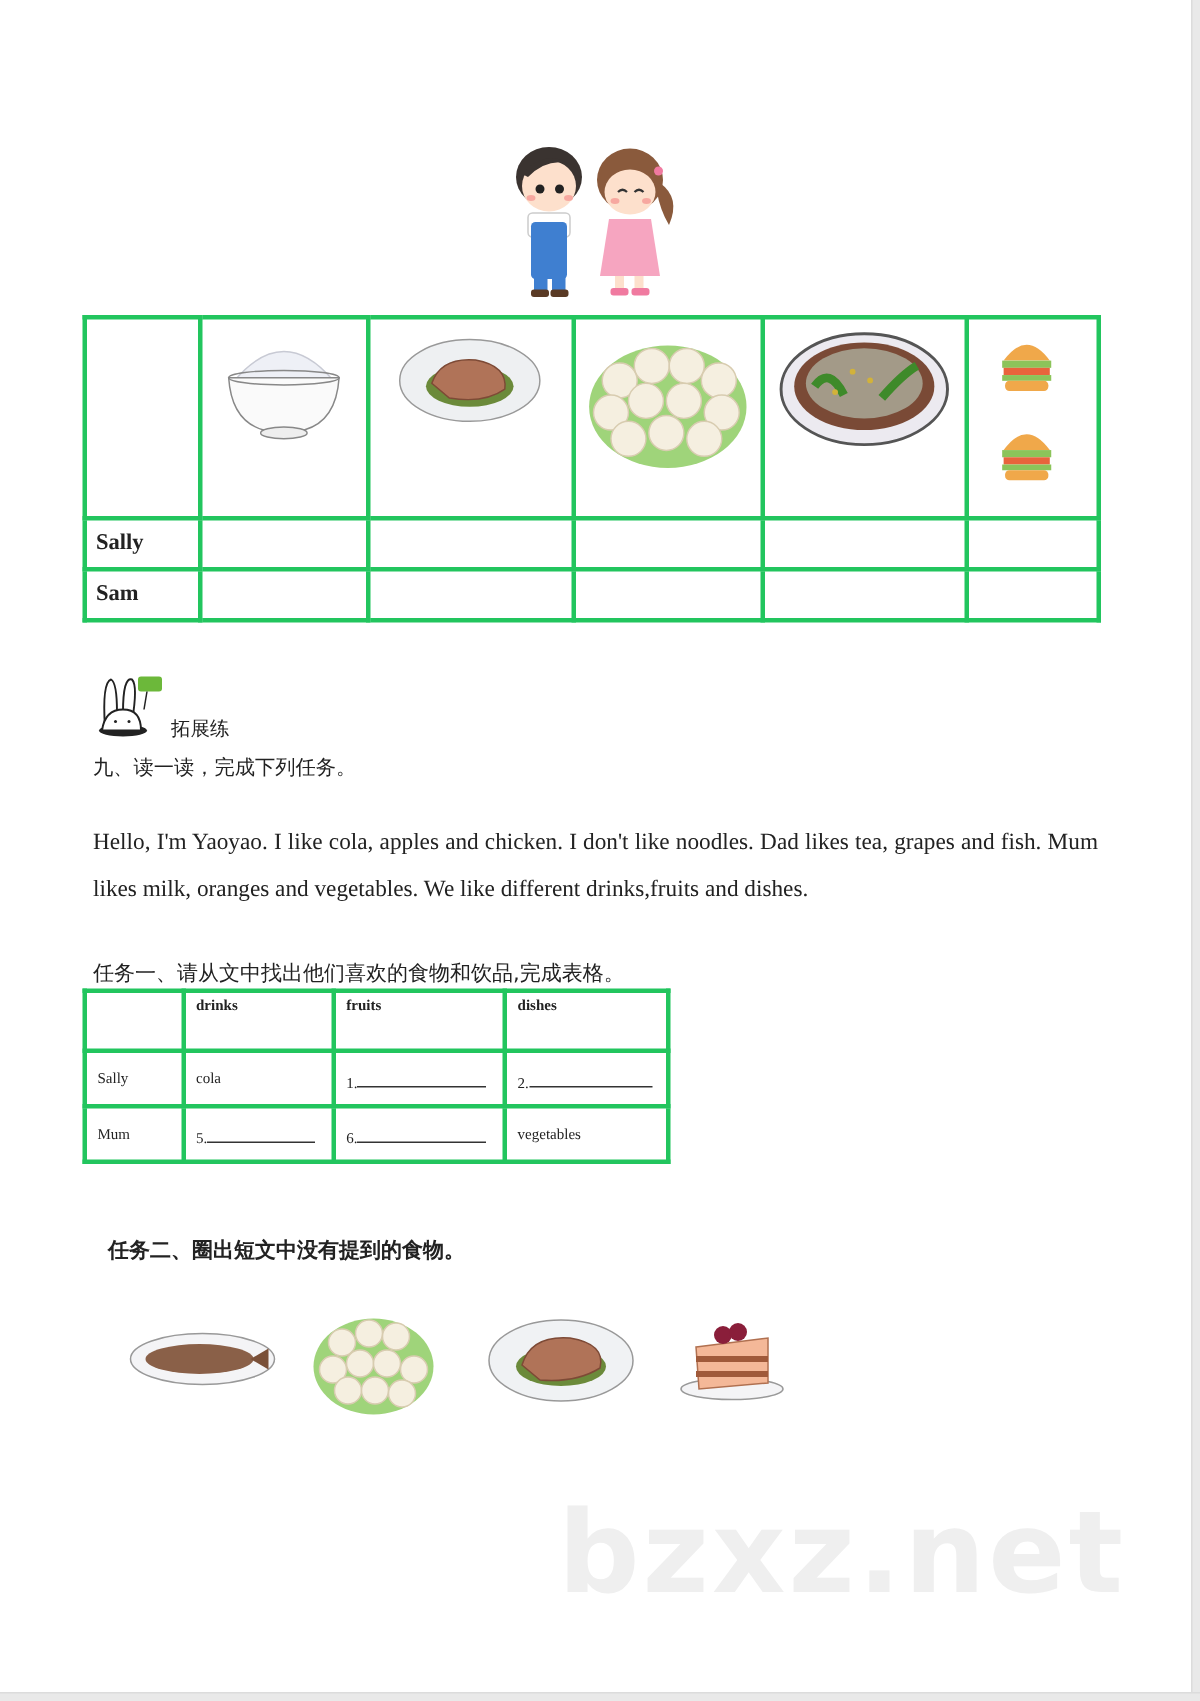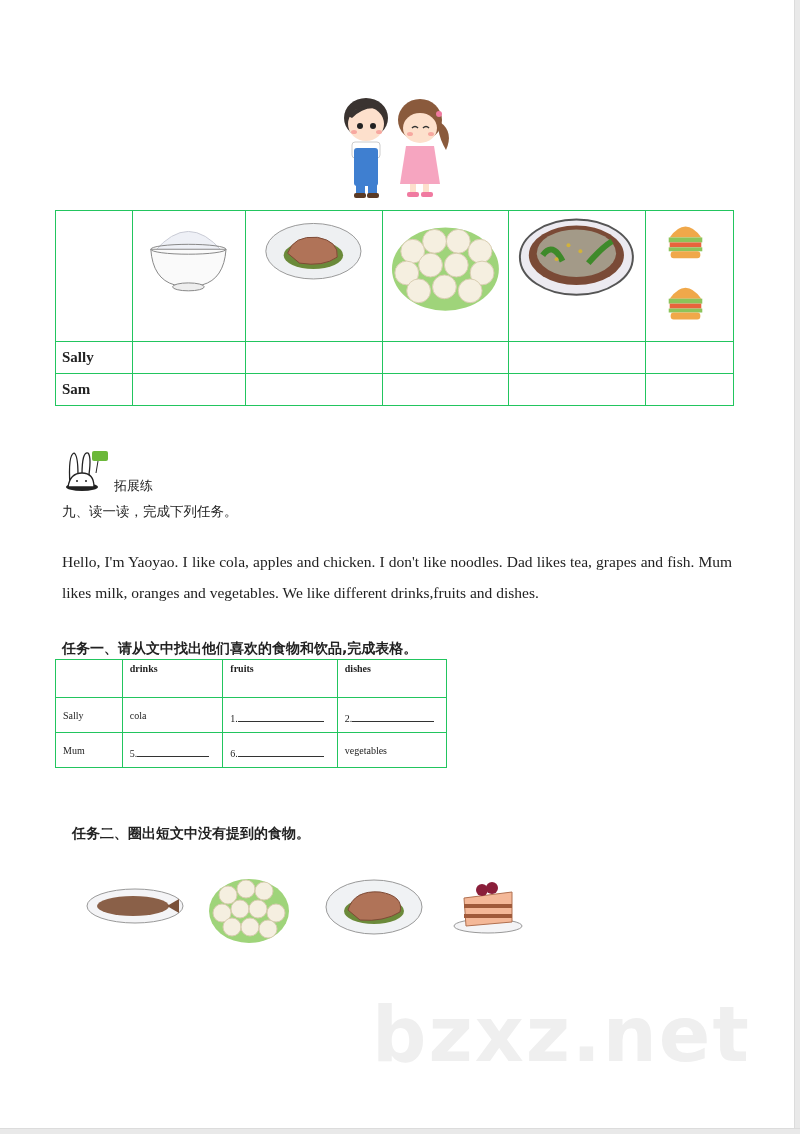--- a/index.html
+++ b/index.html
@@ -6,36 +6,36 @@
   body {
     width: 800px; height: 1134px; background: #ffffff; position: relative; overflow: hidden;
     font-family: "Liberation Serif", serif; color: #222;
   }
   .page-edge-right { position: absolute; top: 0; right: 0; width: 5px; height: 1134px; background: #e9e9e9; border-left: 1px solid #dcdcdc; }
   .page-edge-bottom { position: absolute; left: 0; bottom: 0; width: 800px; height: 5px; background: #e9e9e9; border-top: 1px solid #dcdcdc; }
 
   .kids { position: absolute; left: 330px; top: 88px; width: 130px; height: 116px; }
 
   table { border-collapse: collapse; position: absolute; }
-  td, th { border: 1px solid #22c55e; padding: 0; }
+  td, th { border: 3px solid #22c55e; padding: 0; }
 
   .food-table { left: 55px; top: 210px; width: 679px; }
   .food-table .img-row td { height: 126px; vertical-align: top; }
   .food-table .name-row td { height: 31px; }
   .food-table .name-cell { font-weight: bold; font-size: 15px; padding-left: 6px; text-align: left; }
 
   .cell-img { position: relative; width: 100%; height: 126px; }
 
   .ext-head { position: absolute; left: 62px; top: 445px; height: 50px; }
   .ext-label { position: absolute; left: 114px; top: 477px; font-family: "DejaVu Sans", sans-serif; font-size: 13px; }
   .q9 { position: absolute; left: 62px; top: 503px; font-family: "DejaVu Sans", sans-serif; font-size: 13.5px; font-weight: normal; color: #222; }
 
   .passage { position: absolute; left: 62px; top: 546px; width: 670px; font-size: 15.5px; line-height: 31px; text-align: justify; color: #222; }
 
-  .task1 { position: absolute; left: 62px; top: 640px; font-family: "DejaVu Sans", sans-serif; font-size: 14px; font-weight: bold; }
+  .task1 { position: absolute; left: 62px; top: 640px; font-family: "DejaVu Sans", sans-serif; font-size: 14px; font-weight: normal; }
   .ans-table { left: 55px; top: 659px; width: 392px; font-size: 10px; }
   .ans-table td { height: 34px; padding-left: 7px; vertical-align: middle; text-align: left; }
   .ans-table .hdr td { font-weight: bold; vertical-align: top; padding-top: 3px; }
   .blank { display: inline-block; border-bottom: 1px solid #333; height: 14px; vertical-align: baseline; }
 
   .task2 { position: absolute; left: 72px; top: 825px; font-family: "DejaVu Sans", sans-serif; font-size: 14px; font-weight: bold; text-align: right; }
 
   .watermark { position: absolute; left: 372px; top: 990px; font-family: "DejaVu Sans", sans-serif; font-weight: bold; font-size: 76px; color: #efefef; letter-spacing: 2px; }
 </style>
 </head>

